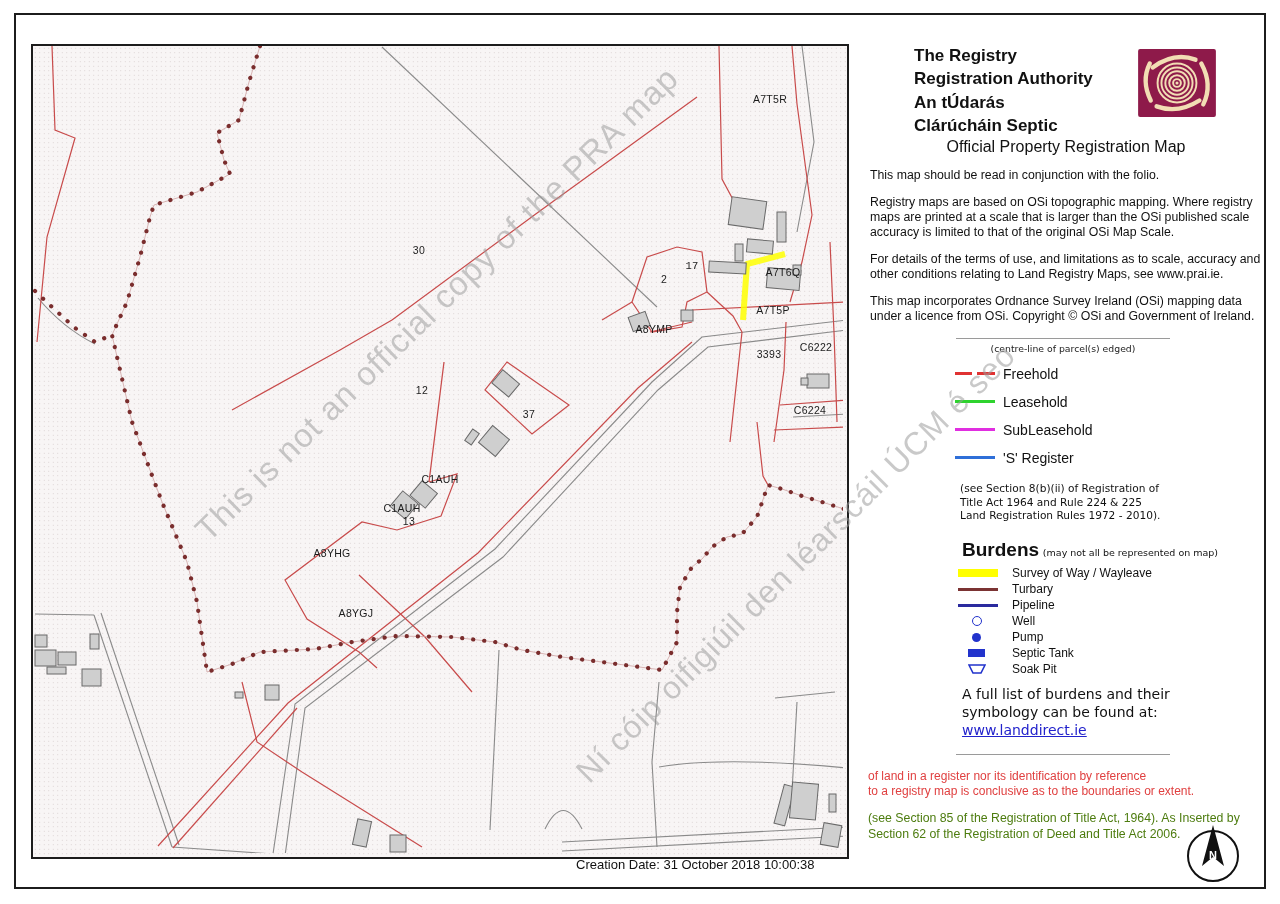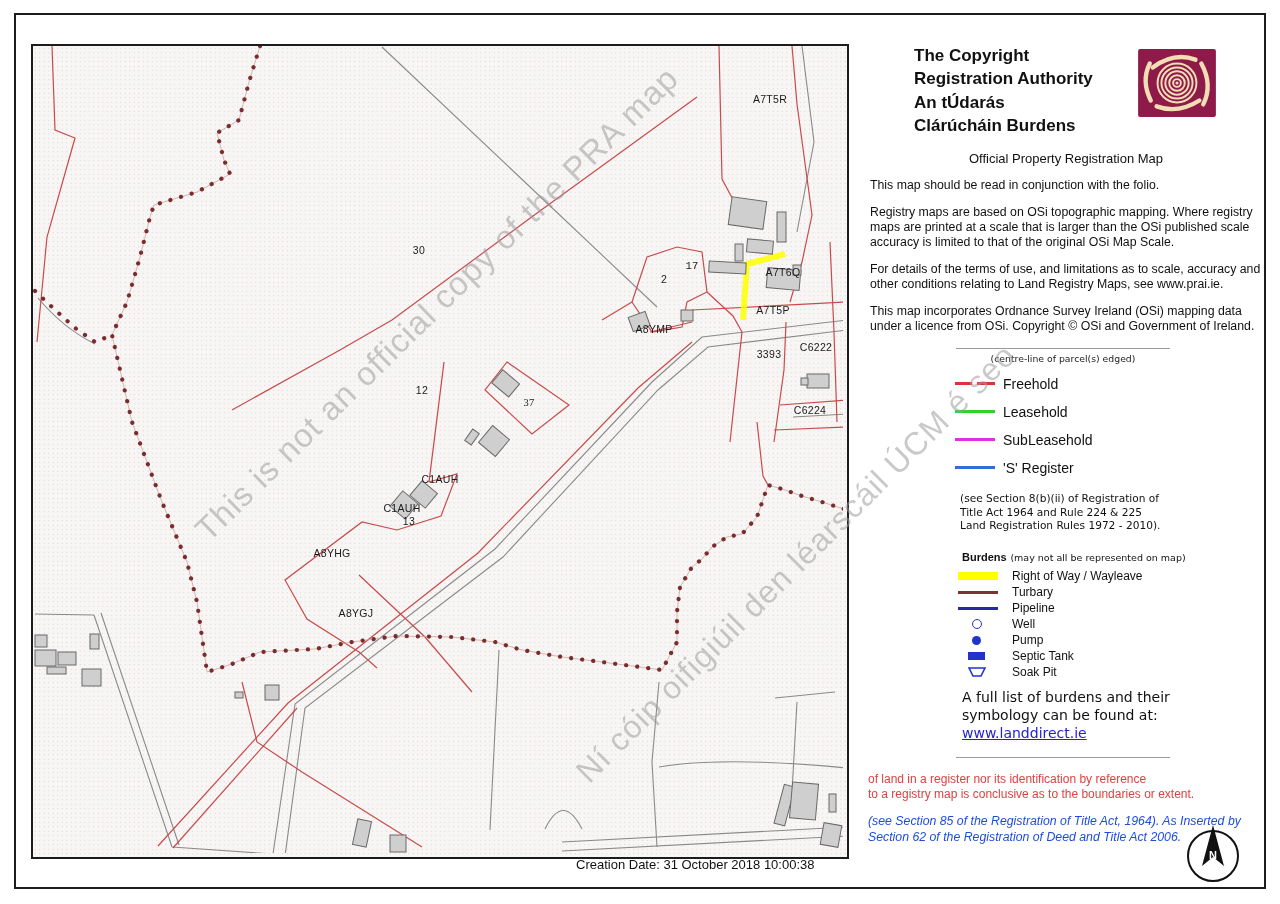--- a/index.html
+++ b/index.html
@@ -26,51 +26,51 @@
   
   .wm{position:absolute;color:#9e9e9e;opacity:.55;pointer-events:none;
       text-align:center;white-space:nowrap;z-index:40;letter-spacing:1px;}
   .wm1{left:67px;top:285px;width:740px;font-size:33px;transform:rotate(-44.4deg);}
   .wm2{left:446px;top:545px;width:700px;font-size:32px;transform:rotate(-44.9deg);}
   
   .panel{position:absolute;left:868px;top:44px;width:396px;}
   .hdr{display:flex;align-items:flex-start;}
   .title-block{padding-left:46px;font-weight:bold;font-size:17px;line-height:1.38;}
   .logo{width:82px;height:70px;margin-left:auto;margin-right:46px;margin-top:4px;}
-  .subtitle{margin-top:13px;text-align:center;font-size:13px;}
+  .subtitle{text-align:center;font-size:16px;}
   .para{margin:12px 2px 0 2px;font-size:12.3px;line-height:1.22;}
   .hr{height:1px;background:#9a9a9a;width:214px;margin:14px 0 0 88px;}
   .legend-note{margin:4px 0 0 88px;width:214px;text-align:center;font-size:9.3px;
        color:#222;font-family:"DejaVu Sans",sans-serif;}
   .legend-rows{margin-top:6px;}
   .legend-row{display:flex;align-items:center;height:28px;padding-left:87px;}
   .legend-row .sw{width:40px;display:flex;align-items:center;justify-content:flex-start;}
   .legend-row .lbl{margin-left:8px;font-size:14px;}
   .sw-line{display:inline-block;width:40px;height:3px;}
   .sw-thick{height:8px;}
   .sw-circle{display:inline-block;width:8px;height:8px;border-radius:50%;
        border:1.6px solid #2233cc;margin-left:14px;}
   .sw-dot{display:inline-block;width:9px;height:9px;border-radius:50%;margin-left:14px;}
   .sw-rect{display:inline-block;width:17px;height:8px;margin-left:10px;}
   .sw-soak{margin-left:10px;}
   .legend-foot{margin:10px 0 0 92px;width:210px;font-size:10.6px;line-height:1.3;
        font-family:"DejaVu Sans",sans-serif;}
   .burdens-title{margin:16px 0 0 94px;font-size:13.5px;}
-  .burdens-title b{font-size:11px;}
+  .burdens-title b{font-size:19px;}
   .burdens-title .small{font-size:9.5px;font-family:"DejaVu Sans",sans-serif;}
   .burden-rows{margin-top:4px;}
   .burden-row{display:flex;align-items:center;height:16px;padding-left:90px;}
   .burden-row .sw{width:42px;display:flex;align-items:center;}
   .burden-row .lbl{margin-left:12px;font-size:12px;}
   .burden-foot{margin:8px 16px 0 94px;width:220px;font-size:14px;line-height:1.3;
        font-family:"DejaVu Sans",sans-serif;}
   .link{color:#2222cc;text-decoration:underline;cursor:pointer;}
   .red-notice{margin-top:14px;font-size:12px;line-height:1.28;color:var(--c-warning,#e04040);}
   .red-notice div,.black-notice div{white-space:nowrap;}
-  .black-notice{margin-top:12px;font-size:12.3px;line-height:1.3;color:#1d4ed8;font-style:italic;}
+  .black-notice{margin-top:12px;font-size:12.3px;line-height:1.3;color:#4d7c0f;}
   
   .creation-date{position:absolute;left:576px;top:857px;font-size:13px;color:#111;}
   .compass{position:absolute;left:1184px;top:822px;width:58px;height:62px;}
 </style>
 </head>
 <body>
 
 <div class="outer-border"></div>
 
 <div class="map-panel">
@@ -170,21 +170,21 @@
       <rect x="357" y="789" width="16" height="17"></rect>
       <rect x="746" y="739" width="11" height="40" transform="rotate(15 751 759)"></rect>
       <rect x="758" y="737" width="26" height="36" transform="rotate(5 771 755)"></rect>
       <rect x="796" y="748" width="7" height="18"></rect>
       <rect x="789" y="778" width="18" height="22" transform="rotate(10 798 789)"></rect>
     </g>
   </svg>
   <div id="map-labels">
       <span class="map-label" style="left: 386px; top: 204px;">30</span>
       <span class="map-label" style="left: 389px; top: 344px; text-align: right;">12</span>
-      <span class="map-label" style="left: 496px; top: 356px; font-family: Liberation Serif, serif;">37</span>
+      <span class="map-label" style="left: 496px; top: 368px;">37</span>
       <span class="map-label" style="left: 631px; top: 233px;">2</span>
       <span class="map-label" style="left: 659px; top: 220px; font-family: Liberation Mono, monospace;">17</span>
       <span class="map-label" style="left: 737px; top: 53px;">A7T5R</span>
       <span class="map-label" style="left: 750px; top: 226px;">A7T6Q</span>
       <span class="map-label" style="left: 740px; top: 264px; text-align: right;">A7T5P</span>
       <span class="map-label" style="left: 621px; top: 283px;">A8YMP</span>
       <span class="map-label" style="left: 736px; top: 308px;">3393</span>
       <span class="map-label" style="left: 783px; top: 301px;">C6222</span>
       <span class="map-label" style="left: 777px; top: 364px;">C6224</span>
       <span class="map-label" style="left: 407px; top: 433px;">C1AUH</span>
@@ -193,24 +193,24 @@
       <span class="map-label" style="left: 299px; top: 507px;">A8YHG</span>
       <span class="map-label" style="left: 323px; top: 567px;">A8YGJ</span>
     </div>
 </div>
 
 <div class="creation-date">Creation Date: 31 October 2018 10:00:38</div>
 
 <div class="panel">
   <div class="hdr">
     <div class="title-block" id="title-block">
-        <div>The Copyright</div>
+        <div>The Registry</div>
         <div>Registration Authority</div>
         <div>An tÚdarás</div>
-        <div>Clárúcháin Burdens</div>
+        <div>Clárúcháin Septic</div>
       </div>
     <svg class="logo" viewBox="0 0 82 72">
       <rect x="1" y="1" width="80" height="70" rx="2" fill="#8e1a4a"></rect>
       <g fill="none" stroke-width="2" stroke="#f2ddb4">
         <circle cx="41" cy="36" r="4"></circle>
           <circle cx="41" cy="36" r="8"></circle>
         <circle cx="41" cy="36" r="12"></circle>
           <circle cx="41" cy="36" r="16"></circle>
         <circle cx="41" cy="36" r="20"></circle>
         <path d="M16,20 Q38,4 60,12" stroke-width="4.5" stroke-linecap="round"></path>
@@ -261,21 +261,21 @@
 
   <div class="burdens-title">
     <b>Burdens</b>
     <span class="small">(may not all be represented on map)</span>
   </div>
   <div class="burden-rows" id="burden-rows">
       <div class="burden-row">
         <span class="sw">
           <span class="sw-line sw-thick" style="background:#ffff00"></span>
         </span>
-        <span class="lbl">Right of Way / Wayleave</span>
+        <span class="lbl">Survey of Way / Wayleave</span>
       </div>
       <div class="burden-row">
         <span class="sw">
           <span class="sw-line" style="background:#7b3333"></span>
         </span>
         <span class="lbl">Turbary</span>
       </div>
       <div class="burden-row">
         <span class="sw">
           <span class="sw-line" style="background:#2a2a9e"></span>

